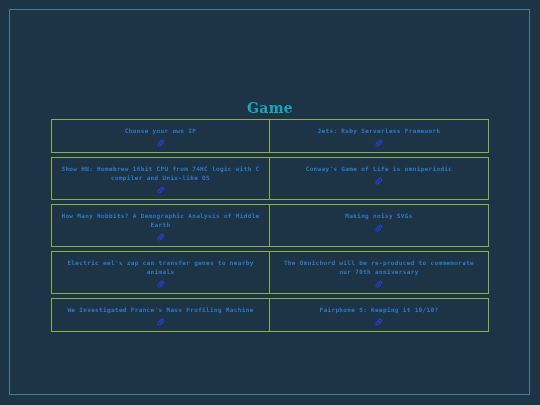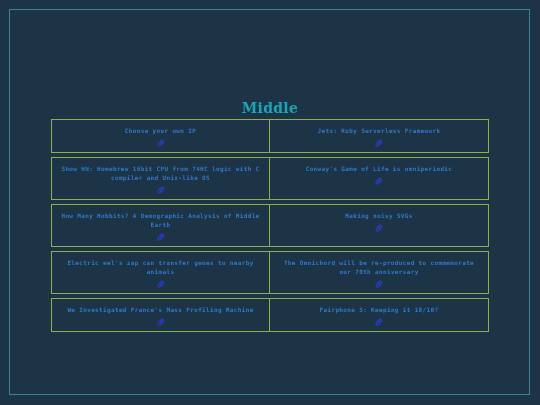--- a/index.html
+++ b/index.html
@@ -103,21 +103,21 @@
   }
   .link-icon svg { display: block; margin: 0 auto; }
 </style>
 </head>
 <body>
 
 <div id="content">
 
   <div id="page-frame"></div>
 
-  <h1 id="page-title">Middle</h1>
+  <h1 id="page-title">Game</h1>
 
   <div id="story-table">
 
     <div class="story-row">
       <div class="story-cell left-cell">
         <a class="story-link" href="#">Choose your own IP</a>
         <span class="link-icon">
           <svg width="8" height="8" viewBox="0 0 16 16">
               <path d="M6.5 9.5a3 3 0 0 0 4.2 0l2.1-2.1a3 3 0 0 0-4.2-4.2L7.4 4.4" stroke="#2a3bd0" stroke-width="2.4" fill="none" stroke-linecap="round"></path>
               <path d="M9.5 6.5a3 3 0 0 0-4.2 0L3.2 8.6a3 3 0 1 0 4.2 4.2l1.2-1.2" stroke="#2a3bd0" stroke-width="2.4" fill="none" stroke-linecap="round"></path>

